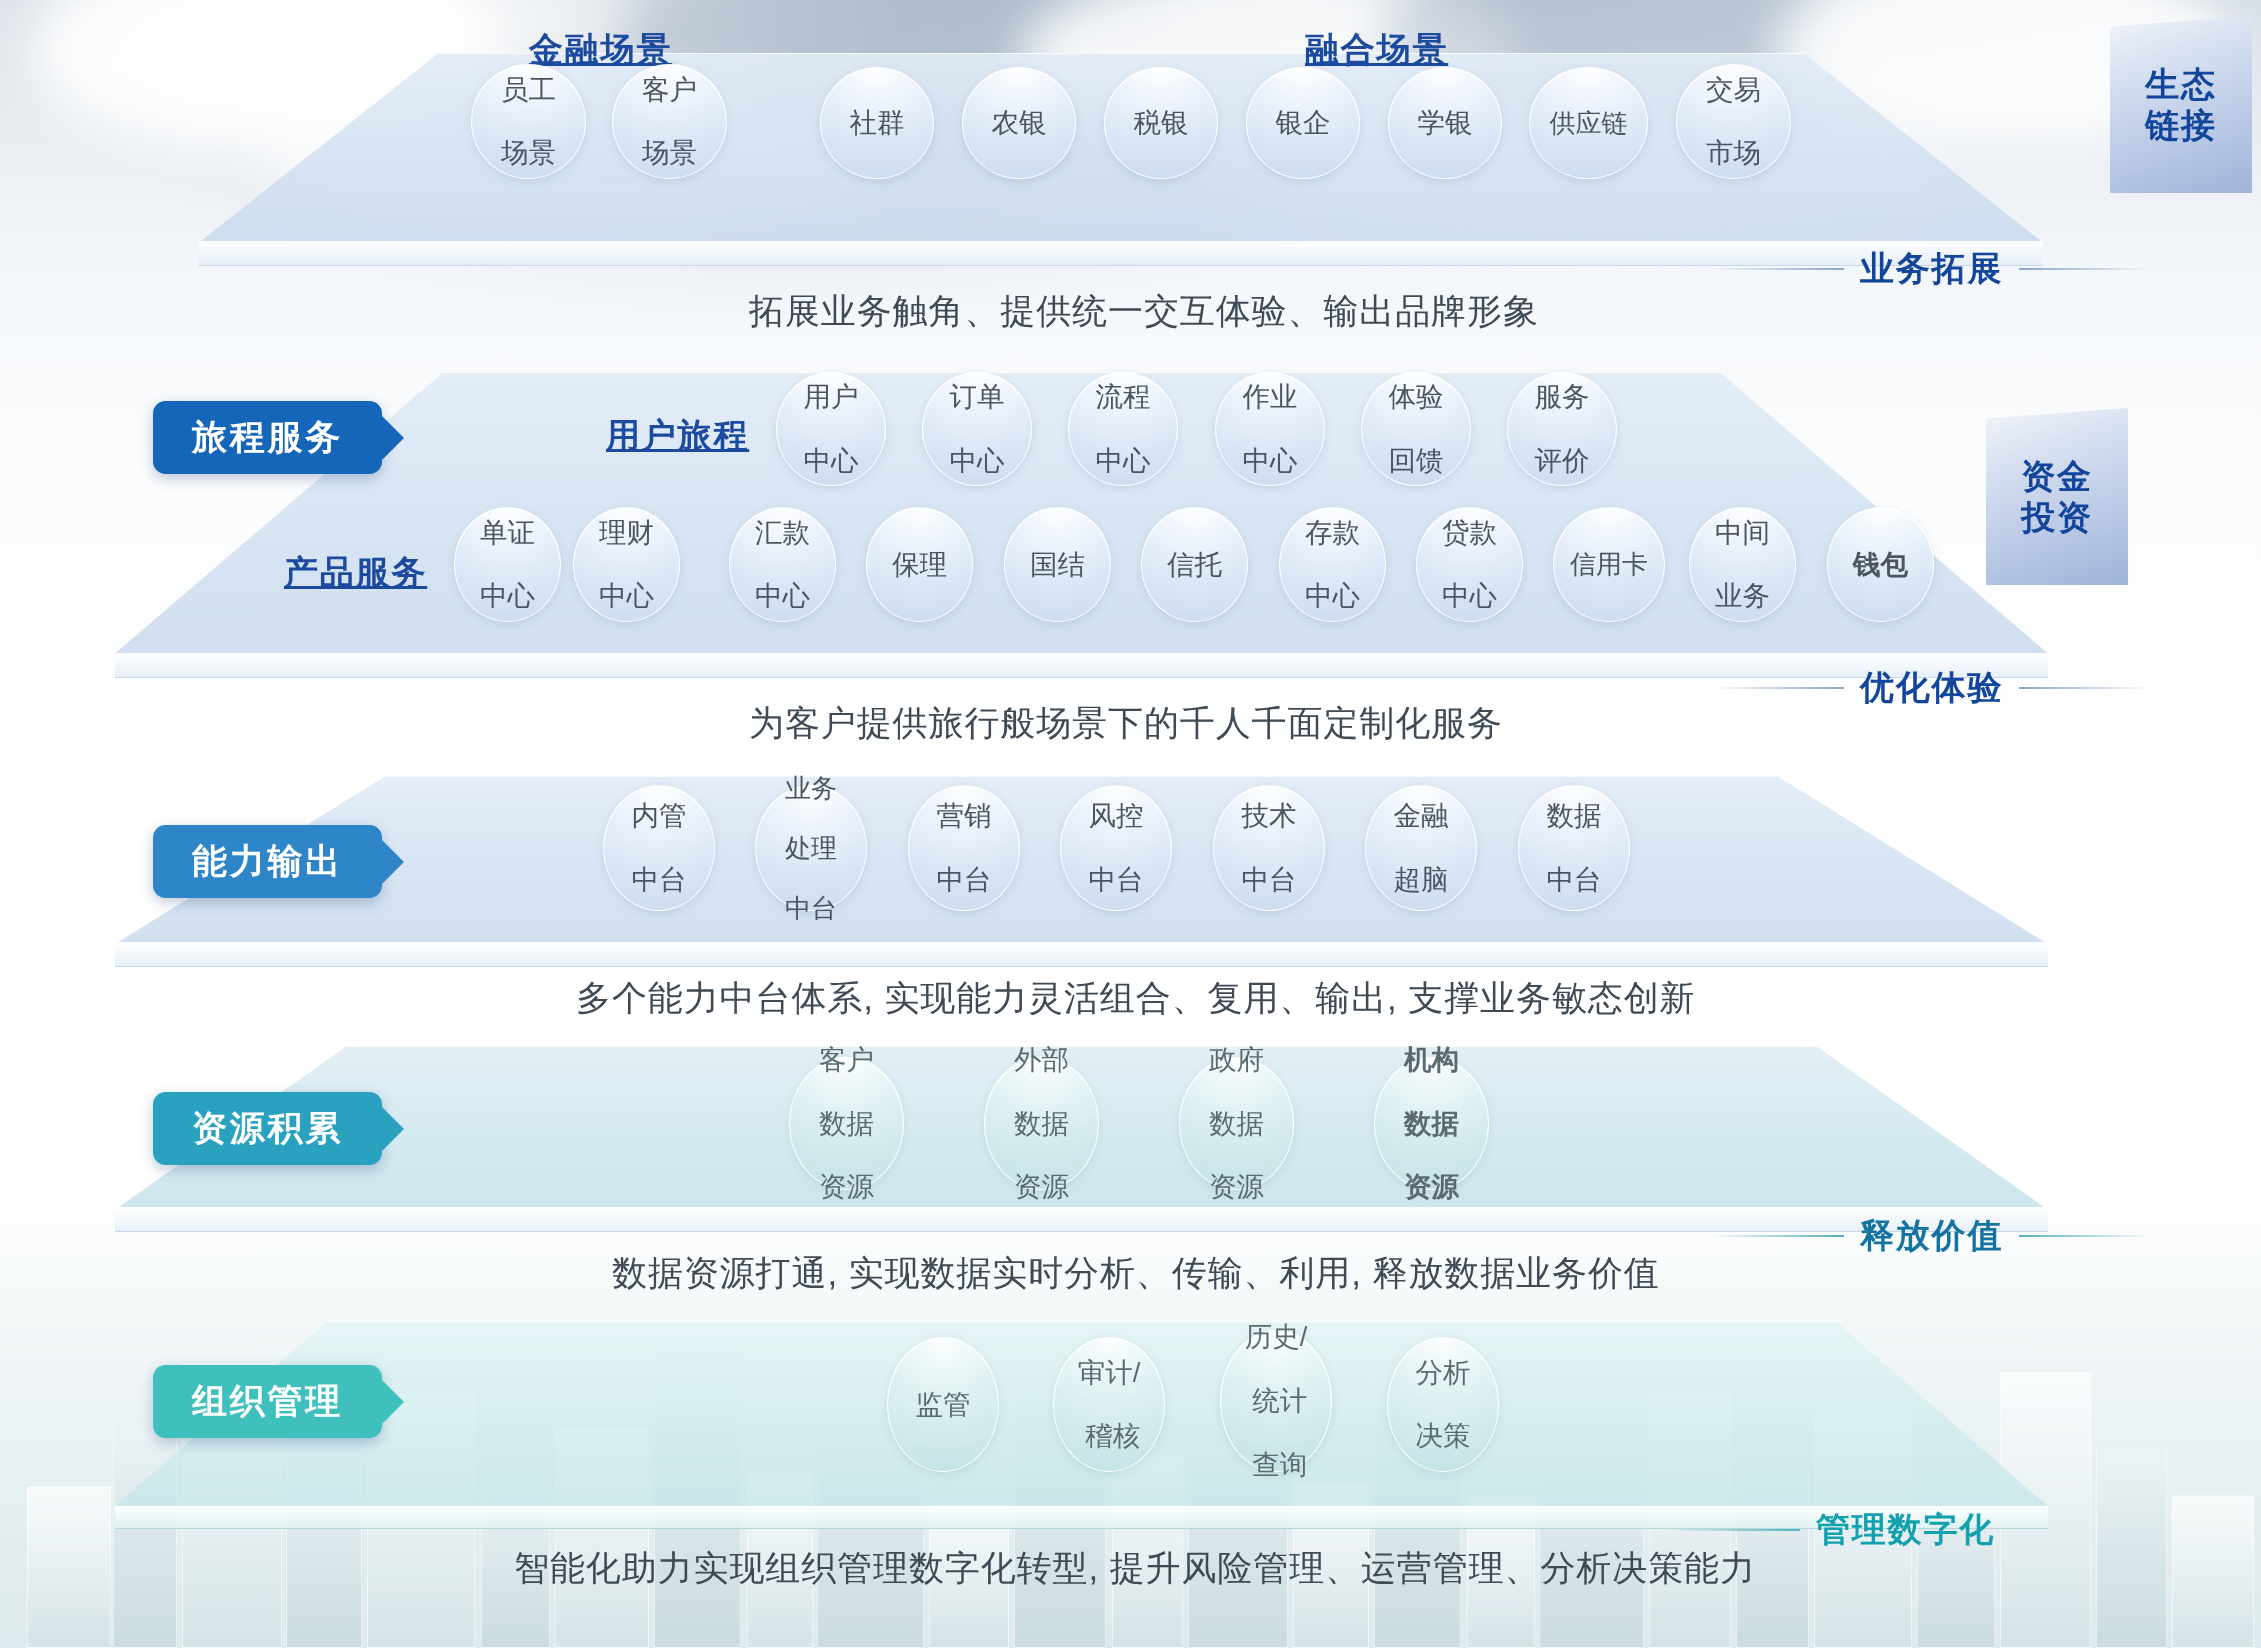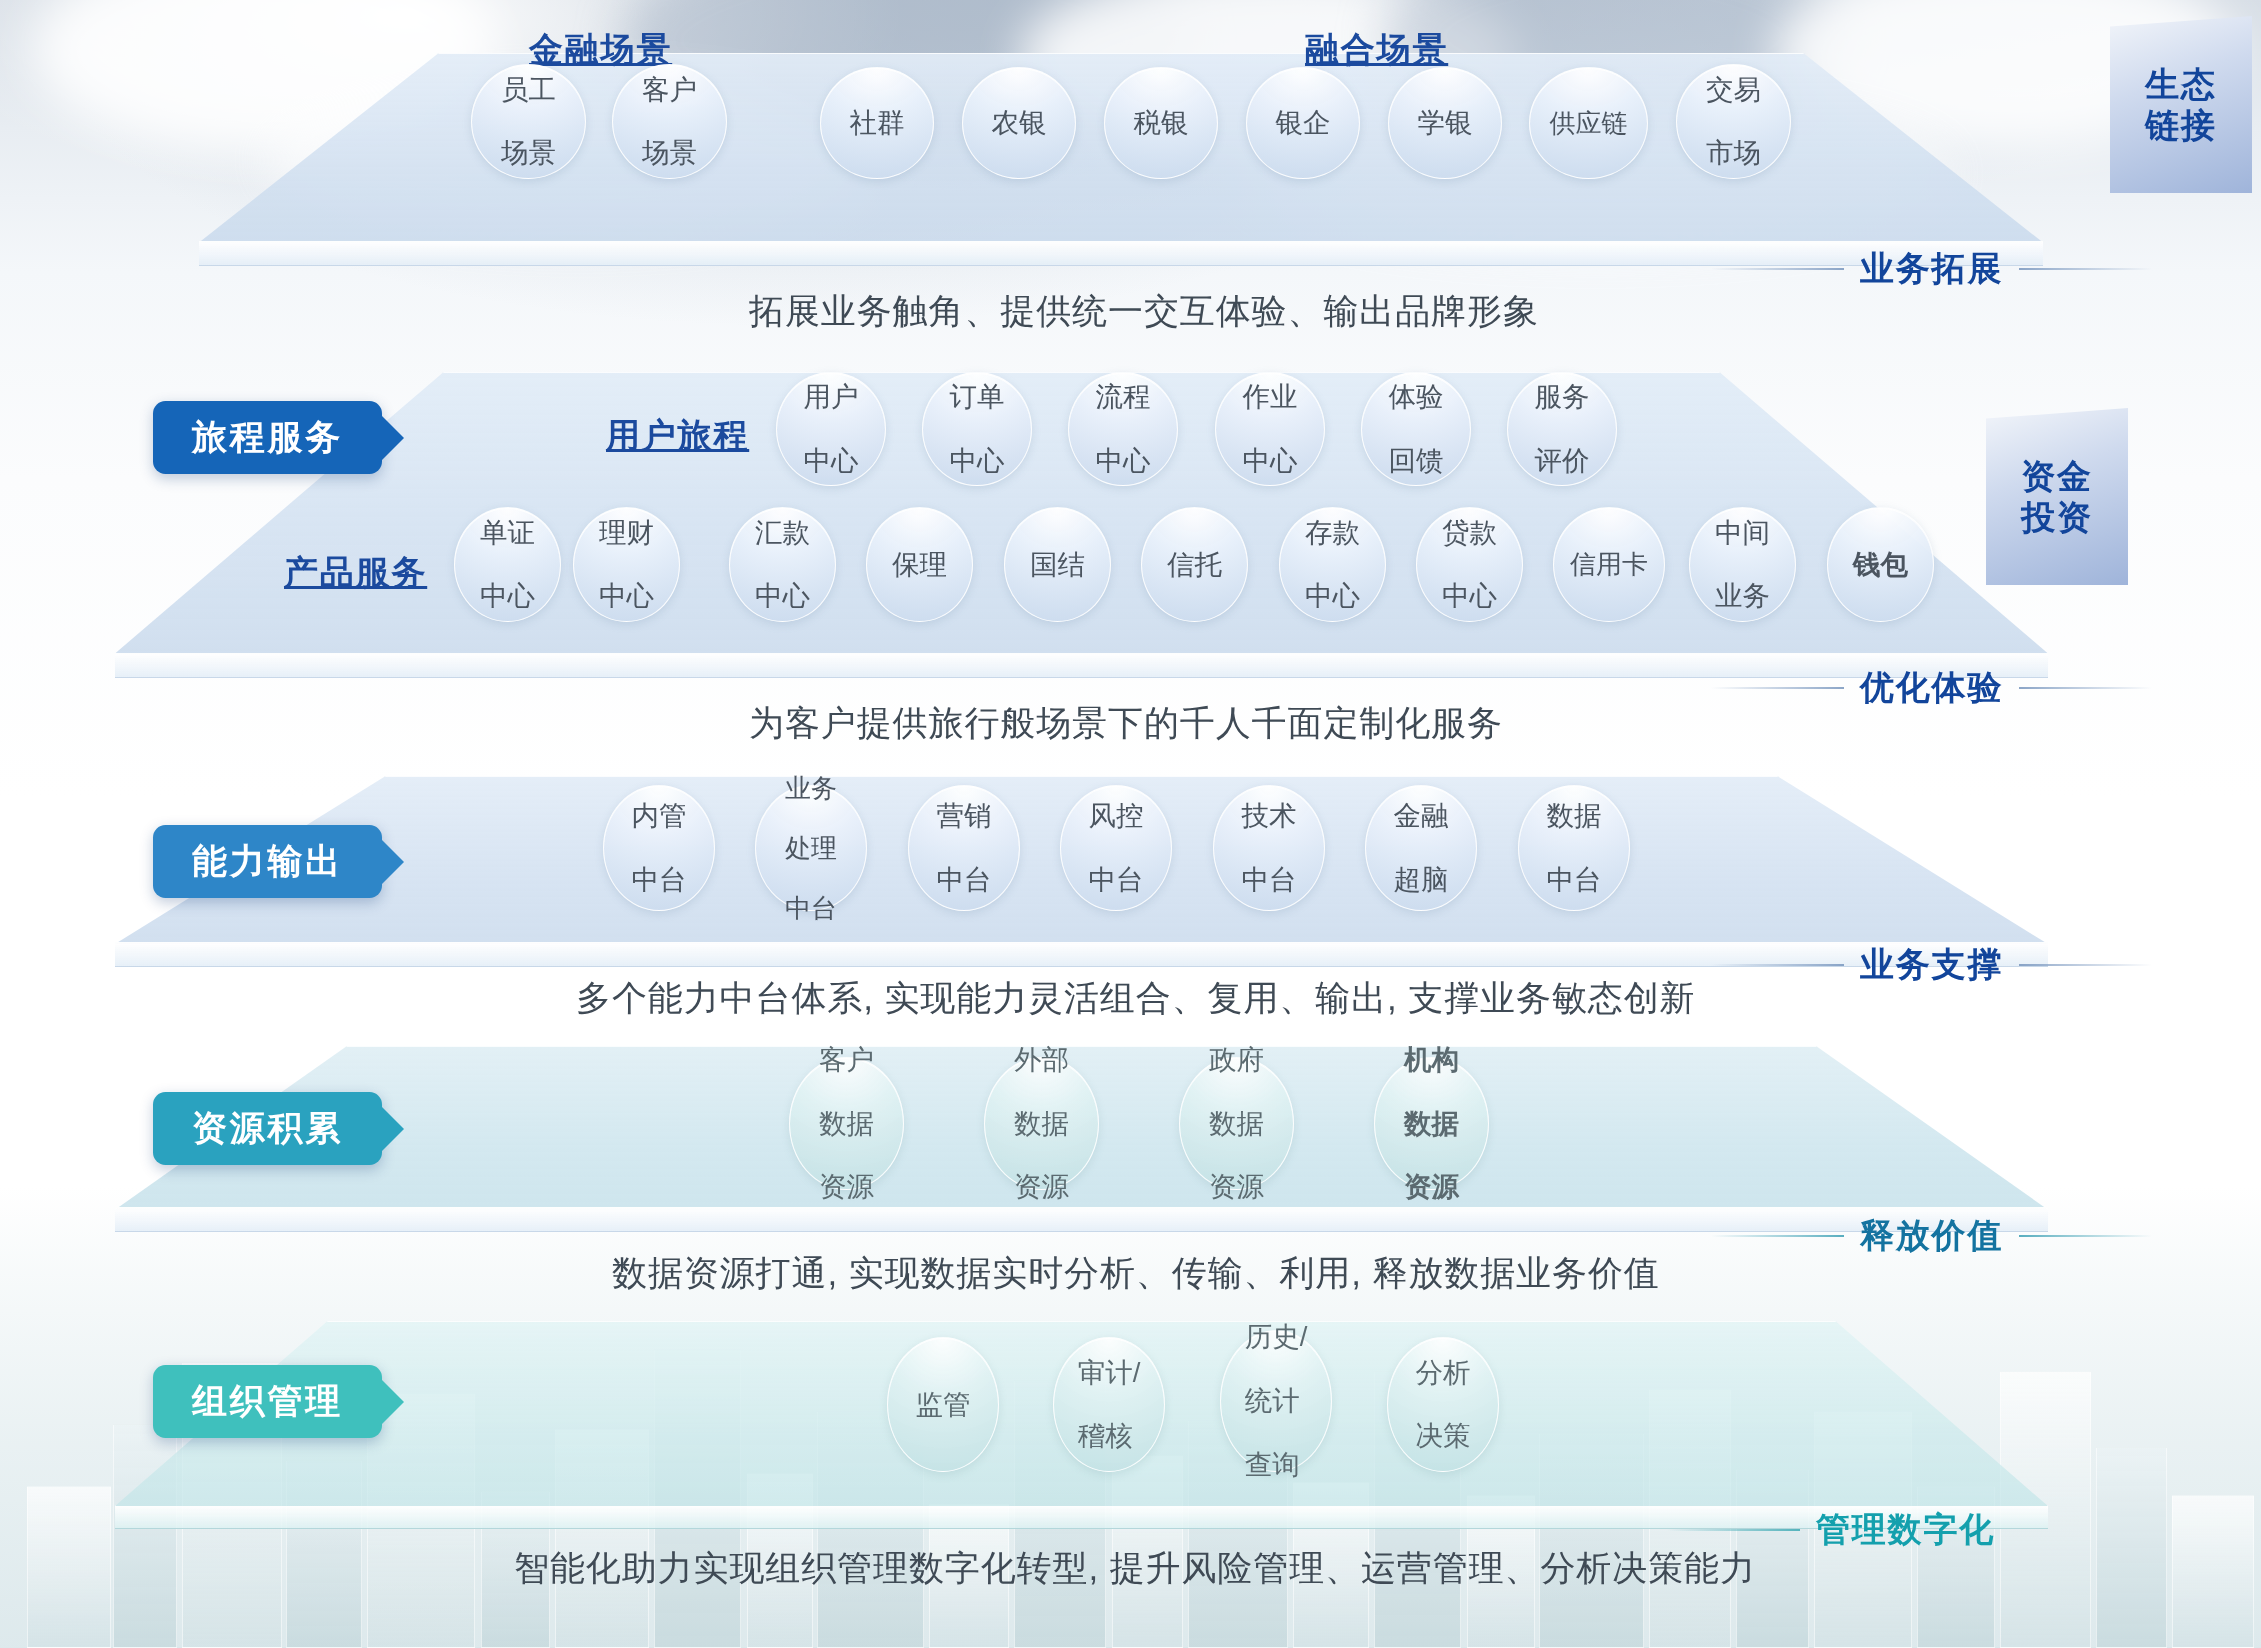--- a/index.html
+++ b/index.html
@@ -54,21 +54,21 @@
     font-size:35px;white-space:nowrap;
   }
   .layer-label .beak{
     position:absolute;right:-22px;top:50%;transform:translateY(-50%);
     width:0;height:0;border-top:23px solid transparent;border-bottom:23px solid transparent;
   }
 
   
   .node{
     position:absolute;display:flex;align-items:center;justify-content:center;
-    border-radius:50%;text-align:left;line-height:1.16;
+    border-radius:50%;text-align:right;line-height:1.16;
     color:#4b5560;font-size:27.5px;
     background:
       radial-gradient(120% 100% at 50% 0%, rgba(255,255,255,.96) 0%, rgba(232,240,250,.95) 42%, rgba(205,220,238,.95) 100%);
     box-shadow:0 2.7px 8px rgba(120,145,175,.22), inset 0 0.9px 0 rgba(255,255,255,.95);
     border:0.9px solid rgba(255,255,255,.9);
   }
   .node.teal{
     color:#5b6a70;
     background:radial-gradient(120% 100% at 50% 0%, rgba(255,255,255,.9) 0%, rgba(225,242,243,.86) 42%, rgba(196,226,229,.88) 100%);
     box-shadow:0 2.7px 8px rgba(120,160,165,.2), inset 0 0.9px 0 rgba(255,255,255,.9);
@@ -295,25 +295,20 @@
   <div class="node" style="left:1213px;top:785px;width:110px;height:124px;">
     <span><span>技术</span><br><span>中台</span></span>
   </div>
   <div class="node" style="left:1365px;top:785px;width:110px;height:124px;">
     <span><span>金融</span><br><span>超脑</span></span>
   </div>
   <div class="node" style="left:1518px;top:785px;width:110px;height:124px;">
     <span><span>数据</span><br><span>中台</span></span>
   </div>
 
-  <div class="rule-label" style="left:1711px;top:942px;">
-    <span class="ln"></span>
-    <span class="tx" style="color:#12459b;">业务支撑</span>
-    <span class="ln" style="background:linear-gradient(90deg,rgba(120,150,190,.85),rgba(150,175,205,0));"></span>
-  </div>
   <div class="desc" style="left:576px;top:975px;">多个能力中台体系, 实现能力灵活组合、复用、输出, 支撑业务敏态创新</div>
 
   <div class="trap" style="left:115px;top:1046px;width:1933px;height:186px;">
     <div class="face" style="clip-path:polygon(12% 0, 88% 0, 100% 88%, 0 88%);background:linear-gradient(180deg,rgba(223,238,244,.9) 0%,rgba(203,228,237,.84) 55%,rgba(192,222,232,.8) 100%);"></div>
     <div class="slab" style="bottom:0;height:23px;"></div>
   </div>
 
   <div class="layer-label" style="left:153px;top:1092px;width:229px;height:73px;background:#2aa2bf;">
     <span>资源积累</span>
     <i class="beak" style="border-left:23px solid #2aa2bf;"></i>

